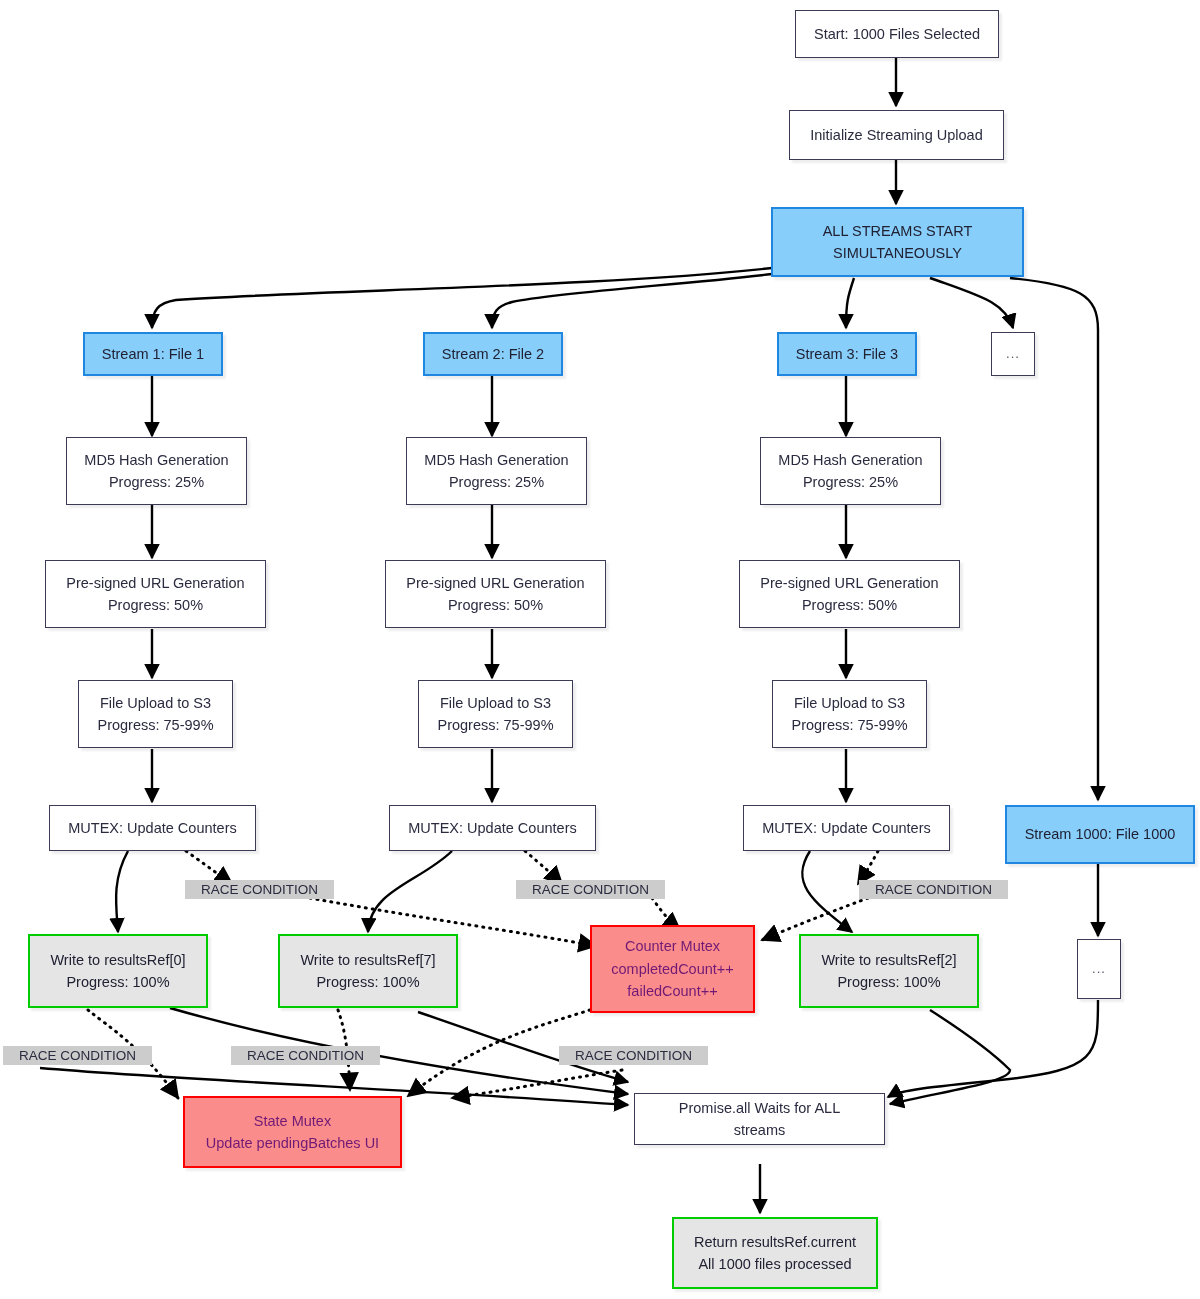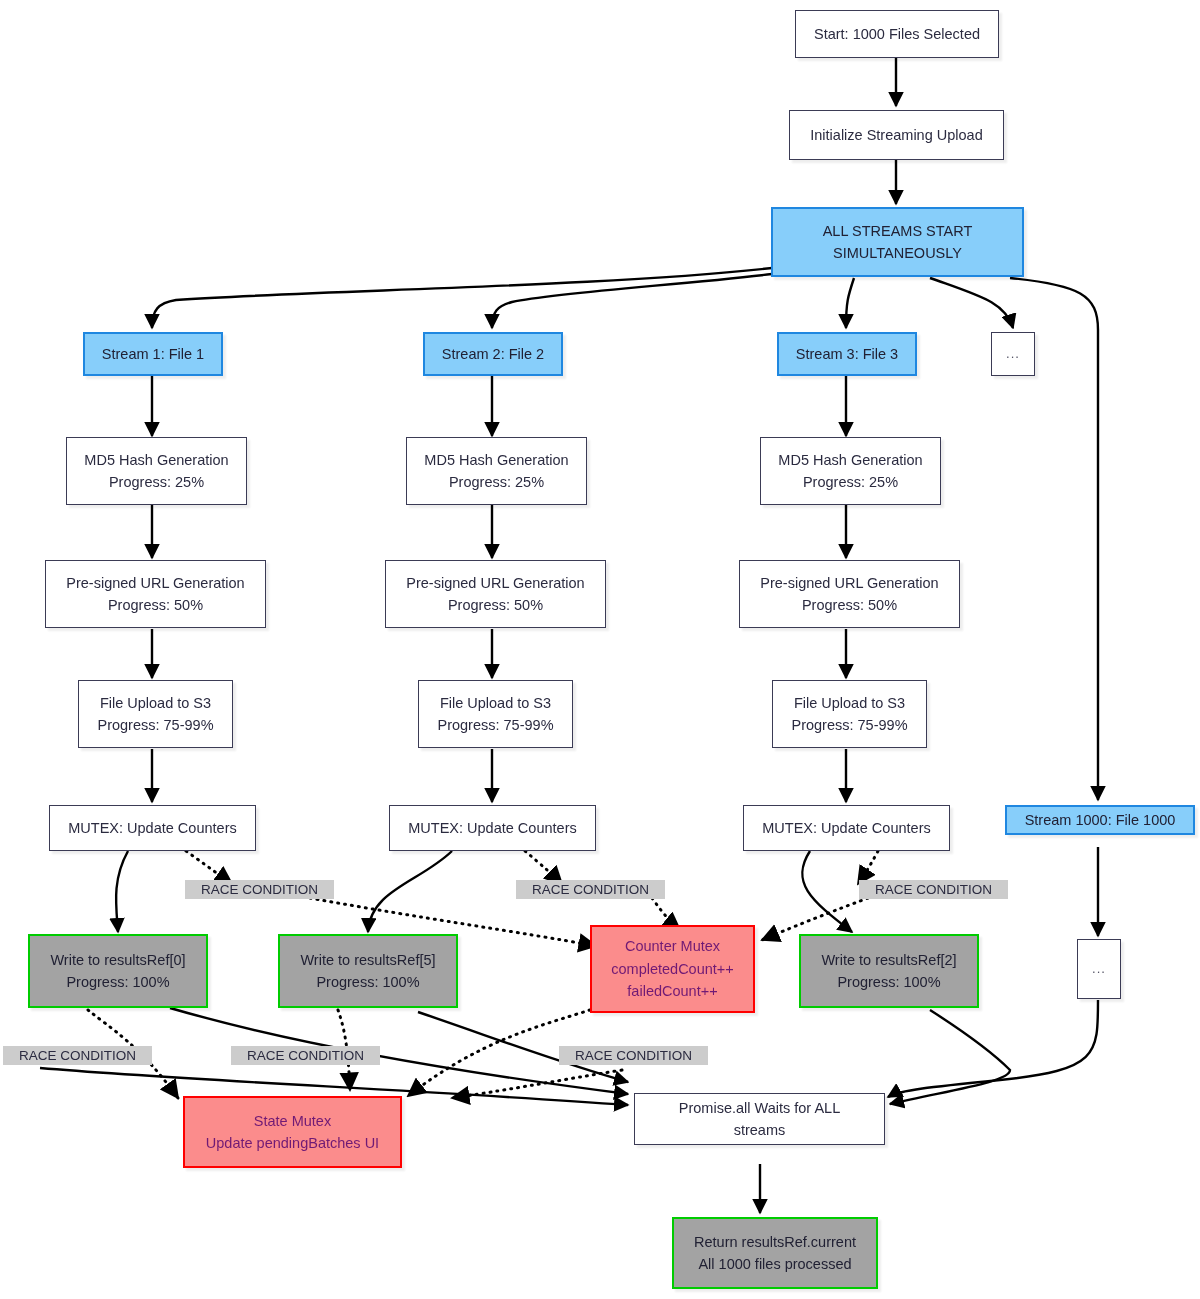--- a/index.html
+++ b/index.html
@@ -43,21 +43,21 @@
     z-index: 3;
   }
   .node .ln { display: block; white-space: nowrap; }
   .node.plain { background:#ffffff; border-color:#3b3b55; }
   .node.blue {
     background: #87CEFA;
     border: 2px solid #1f87e0;
     color: #212134;
   }
   .node.green {
-    background: #a3a3a3;
+    background: #e5e5e5;
     border: 2.4px solid #00CC00;
     color: #212134;
   }
   .node.red {
     background: #FB8C8C;
     border: 2.4px solid #FF0000;
     color: #701a75;
   }
   .node.ellipsis {
     font-size: 13px;
@@ -167,21 +167,21 @@
   <div class="node blue" style="left:423px; top:332px; width:140px; height:44px;">
     <span class="ln">Stream 2: File 2</span>
   </div>
   <div class="node blue" style="left:777px; top:332px; width:140px; height:44px;">
     <span class="ln">Stream 3: File 3</span>
   </div>
   <div class="node plain ellipsis" style="left:991px; top:332px; width:44px; height:44px;">
     <span class="ln">...</span>
   </div>
 
-  <div class="node blue" style="left:1005px; top:805px; width:190px; height:30px;">
+  <div class="node blue" style="left:1005px; top:805px; width:190px; height:59px;">
     <span class="ln">Stream 1000: File 1000</span>
   </div>
 
   <div class="node plain" style="left:66px; top:437px; width:181px; height:68px;">
     <span class="ln">MD5 Hash Generation</span>
     <span class="ln">Progress: 25%</span>
   </div>
   <div class="node plain" style="left:406px; top:437px; width:181px; height:68px;">
     <span class="ln">MD5 Hash Generation</span>
     <span class="ln">Progress: 25%</span>
@@ -225,21 +225,21 @@
   </div>
   <div class="node plain" style="left:743px; top:805px; width:207px; height:46px;">
     <span class="ln">MUTEX: Update Counters</span>
   </div>
 
   <div class="node green" style="left:28px; top:934px; width:180px; height:74px;">
     <span class="ln">Write to resultsRef[0]</span>
     <span class="ln">Progress: 100%</span>
   </div>
   <div class="node green" style="left:278px; top:934px; width:180px; height:74px;">
-    <span class="ln">Write to resultsRef[5]</span>
+    <span class="ln">Write to resultsRef[7]</span>
     <span class="ln">Progress: 100%</span>
   </div>
   <div class="node red" style="left:590px; top:925px; width:165px; height:88px;">
     <span class="ln">Counter Mutex</span>
     <span class="ln">completedCount++</span>
     <span class="ln">failedCount++</span>
   </div>
   <div class="node green" style="left:799px; top:934px; width:180px; height:74px;">
     <span class="ln">Write to resultsRef[2]</span>
     <span class="ln">Progress: 100%</span>

